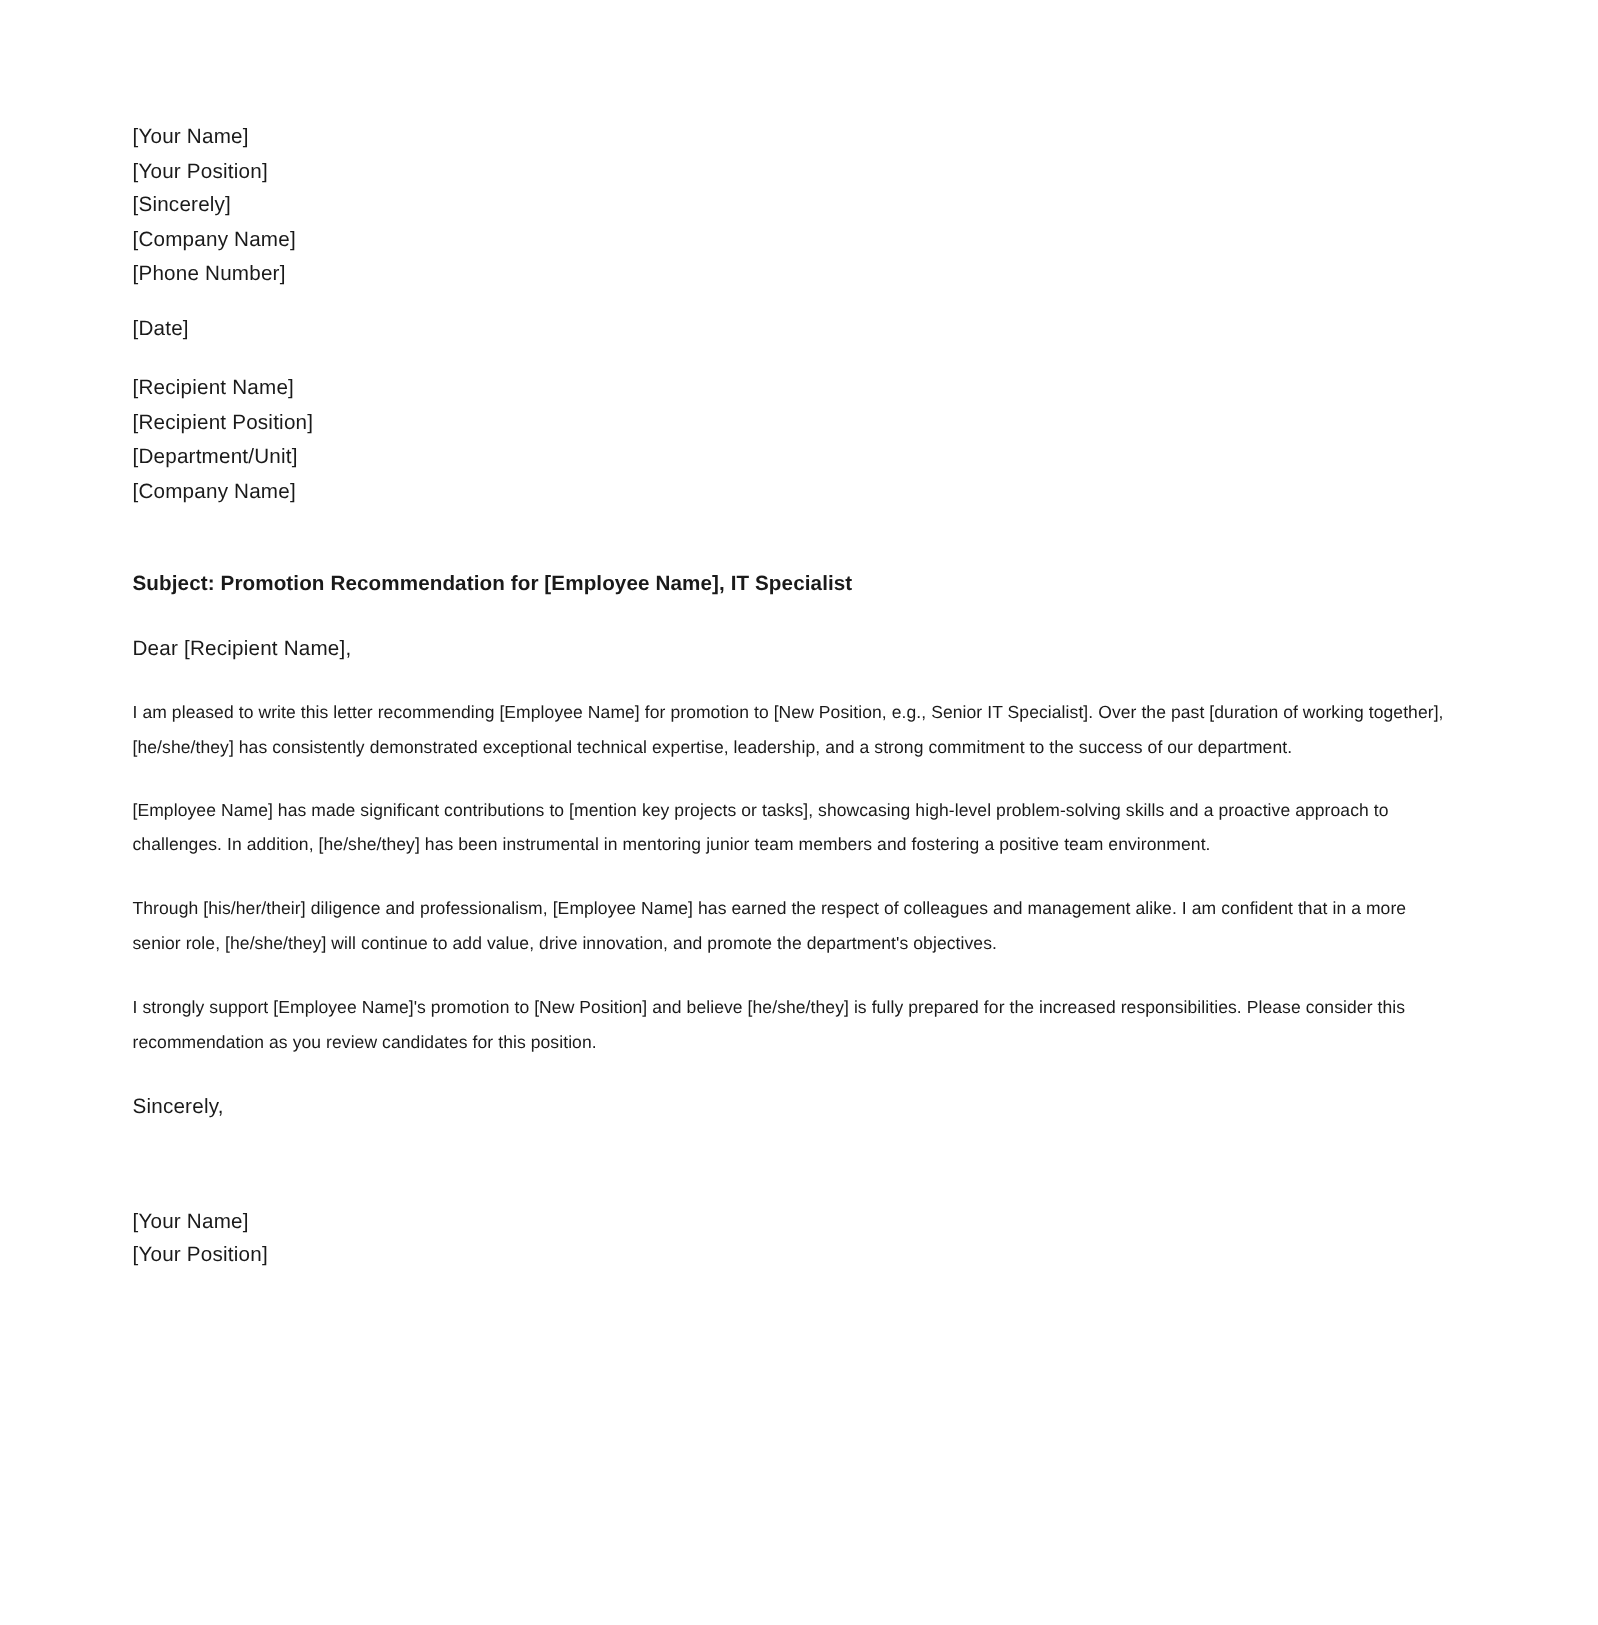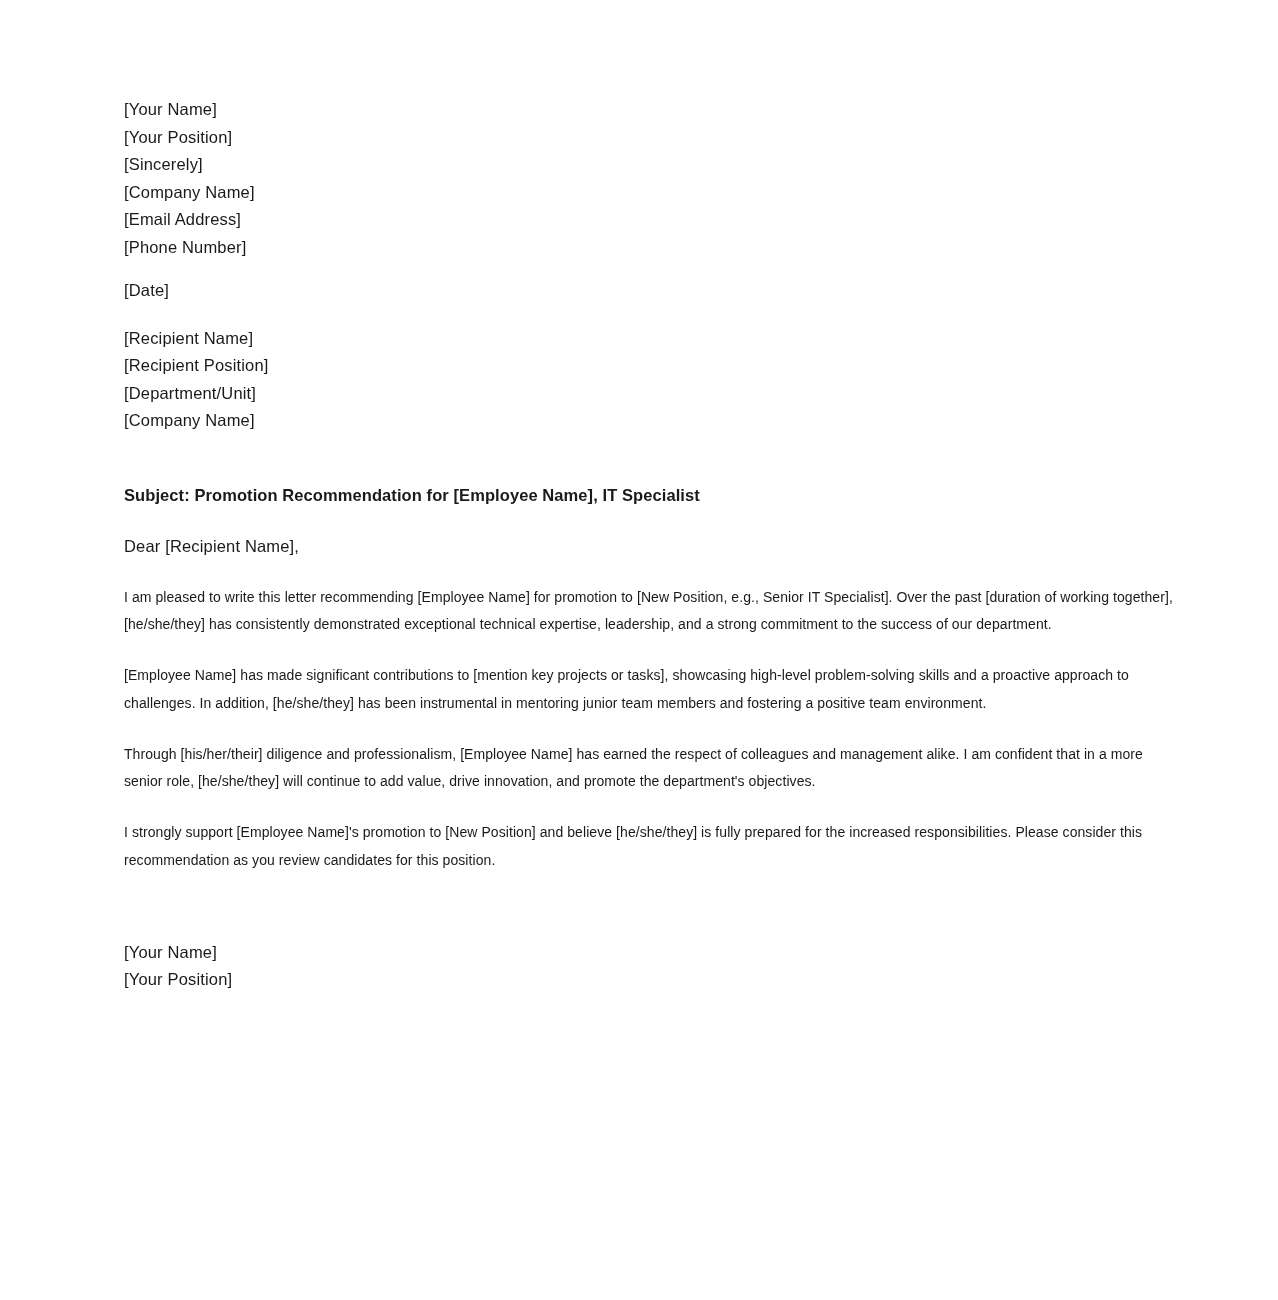--- a/index.html
+++ b/index.html
@@ -20,21 +20,21 @@
   .page {
     position: relative;
     width: 1278px;
     height: 1300px;
     background: #ffffff;
     box-sizing: border-box;
   }
 
   .doc-body {
     position: absolute;
-    left: 124px;
+    left: 106px;
     top: 96px;
     width: 1050px;
   }
 
   
   .line {
     font-size: 16.5px;
     line-height: 27.5px;
     white-space: pre;
     letter-spacing: 0.01em;
@@ -74,21 +74,20 @@
 <body style="color: rgb(26, 26, 26);">
 
 <div class="page" style="background: rgb(255, 255, 255);">
   <div class="doc-body">
 
     <div class="block gap-sender">
       <div class="line">[Your Name]</div>
       <div class="line">[Your Position]</div>
       <div class="line">[Sincerely]</div>
       <div class="line">[Company Name]</div>
-      <div class="line">[Email Address]</div>
       <div class="line">[Phone Number]</div>
     </div>
 
     <div class="block gap-date">
       <div class="line">[Date]</div>
     </div>
 
     <div class="block gap-recip">
       <div class="line">[Recipient Name]</div>
       <div class="line">[Recipient Position]</div>
@@ -102,20 +101,23 @@
 
     <div class="block gap-salute">
       <div class="line">Dear [Recipient Name],</div>
     </div>
 
     <div class="para gap-para">I am pleased to write this letter recommending [Employee Name] for promotion to [New Position, e.g., Senior IT Specialist]. Over the past [duration of working together], [he/she/they] has consistently demonstrated exceptional technical expertise, leadership, and a strong commitment to the success of our department.</div>
     <div class="para gap-para">[Employee Name] has made significant contributions to [mention key projects or tasks], showcasing high-level problem-solving skills and a proactive approach to challenges. In addition, [he/she/they] has been instrumental in mentoring junior team members and fostering a positive team environment.</div>
     <div class="para gap-para">Through [his/her/their] diligence and professionalism, [Employee Name] has earned the respect of colleagues and management alike. I am confident that in a more senior role, [he/she/they] will continue to add value, drive innovation, and promote the department's objectives.</div>
     <div class="para gap-para">I strongly support [Employee Name]'s promotion to [New Position] and believe [he/she/they] is fully prepared for the increased responsibilities. Please consider this recommendation as you review candidates for this position.</div>
 
+    <div class="block gap-sincere">
+      <div class="line">Sincerely,</div>
+    </div>
 
     <div class="block gap-sign">
       <div class="line">[Your Name]</div>
       <div class="line">[Your Position]</div>
     </div>
 
   </div>
 </div>
 
 </body></html>

